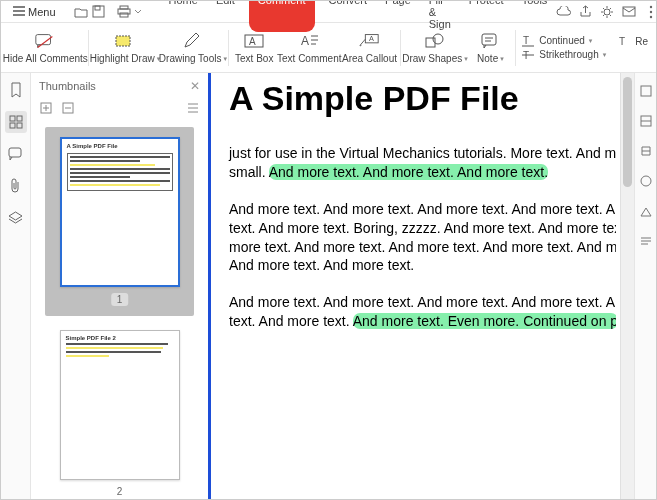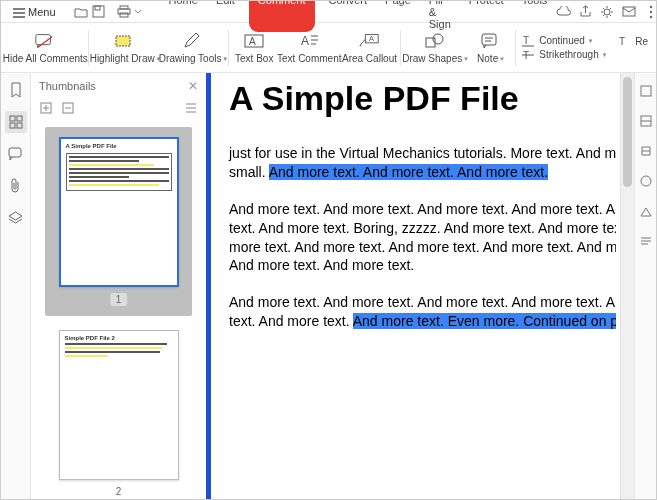--- a/index.html
+++ b/index.html
@@ -1,18 +1,18 @@
 <!DOCTYPE html>
 <html><head>
 <meta charset="utf-8">
 <style>
 * { box-sizing: border-box; margin: 0; padding: 0; font-family: -apple-system, "Segoe UI", Arial, sans-serif; }
 body { width: 657px; height: 500px; overflow: hidden; background: #fff; font-size: 11px; color: #333; border: 1px solid #ccc; }
 .menubar { height: 22px; display: flex; align-items: center; padding: 0 6px; border-bottom: 1px solid #e5e5e5; gap: 4px; }
-.menubar .menu-btn { display: flex; align-items: flex-end; gap: 3px; padding: 2px 6px; cursor: pointer; font-size: 11px; }
+.menubar .menu-btn { display: flex; align-items: flex-start; gap: 3px; padding: 2px 6px; cursor: pointer; font-size: 11px; }
 .menubar .qicon { width: 16px; height: 16px; display: inline-flex; align-items: center; justify-content: center; cursor: pointer; color: #555; }
 .menubar .sep { width: 1px; height: 14px; background: #ddd; margin: 0 2px; }
 .menubar .tabs { display: flex; gap: 10px; margin-left: 20px; font-size: 11px; }
 .menubar .tab { padding: 2px 4px; cursor: pointer; color: #444; }
 .menubar .tab.active { background: #e8382f; color: #fff; border-radius: 9px; padding: 2px 9px; }
 .menubar .right-icons { margin-left: auto; display: flex; gap: 6px; align-items: center; }
 
 .toolbar { height: 50px; display: flex; align-items: center; padding: 2px 4px; border-bottom: 1px solid #e5e5e5; gap: 0; }
 .tool { display: flex; flex-direction: column; align-items: center; justify-content: center; padding: 2px 6px; cursor: pointer; min-width: 46px; font-size: 10px; color: #444; gap: 2px; }
 .tool.wide { min-width: 72px; }
@@ -22,21 +22,21 @@
 .vsep { width: 1px; height: 36px; background: #e5e5e5; margin: 0 2px; }
 .tgroup-v { display: flex; flex-direction: column; gap: 2px; padding: 2px 4px; font-size: 10px; color: #444; }
 .tgroup-v .row { display: flex; align-items: center; gap: 4px; cursor: pointer; }
 .tgroup-v .row .dd { font-size: 7px; color: #888; }
 
 .workarea { display: flex; height: calc(500px - 22px - 50px - 2px); }
 .rail { width: 30px; border-right: 1px solid #e5e5e5; display: flex; flex-direction: column; align-items: center; padding-top: 6px; gap: 10px; background: #fafafa; }
 .rail .ritem { width: 22px; height: 22px; display: flex; align-items: center; justify-content: center; cursor: pointer; color: #666; border-radius: 3px; }
 .rail .ritem.active { background: #e5e5e5; }
 
-.thumbs { width: 180px; border-right: 5px solid #1d4ed8; background: #fff; display: flex; flex-direction: column; }
+.thumbs { width: 180px; border-right: 3px solid #1d4ed8; background: #fff; display: flex; flex-direction: column; }
 .thumbs-hdr { display: flex; align-items: center; padding: 6px 8px; font-size: 11px; color: #666; }
 .thumbs-hdr .close { margin-left: auto; cursor: pointer; color: #999; font-size: 12px; }
 .thumbs-bar { display: flex; gap: 8px; padding: 2px 8px 6px; color: #888; }
 .thumbs-bar .ti { width: 14px; height: 14px; display:flex; align-items:center; justify-content:center; cursor:pointer; }
 .thumbs-list { flex: 1; overflow: auto; padding: 6px 14px; }
 .thumb { margin-bottom: 14px; }
 .thumb .page { width: 120px; background: #fff; border: 1px solid #bbb; margin: 0 auto; box-shadow: 0 1px 2px rgba(0,0,0,.15); position: relative; }
 .thumb.sel { background: #bfbfbf; padding: 10px; border-radius: 2px; }
 .thumb.sel .page { border: 2px solid #2a6ed6; }
 .thumb .pn { text-align: center; font-size: 10px; color: #666; margin-top: 6px; }
@@ -44,21 +44,21 @@
 .mini-title { font-size: 6px; font-weight: bold; padding: 4px 5px 2px; }
 .mini-body { padding: 0 5px 5px; }
 .mini-line { height: 2px; background: #555; margin-bottom: 2px; }
 .mini-hl { background: #f6e96b; }
 .mini-box { border: 1px solid #666; margin: 2px 5px 4px; padding: 2px; }
 
 .docwrap { flex: 1; position: relative; overflow: hidden; background: #fff; }
 .doc { position: absolute; inset: 0 18px 0 0; overflow: hidden; padding: 6px 0 0 18px; }
 .doc h1 { font-family: Arial, sans-serif; font-size: 34px; font-weight: bold; color: #000; margin-bottom: 26px; }
 .doc p { font-family: Arial, sans-serif; font-size: 14px; color: #000; margin-bottom: 18px; line-height: 1.35; white-space: nowrap; }
-.hl { background: #3b82f6; }
+.hl { background: #86efac; border-radius: 7px; }
 .vscroll { position: absolute; right: 0; top: 0; bottom: 0; width: 14px; background: #f0f0f0; border-left: 1px solid #e0e0e0; }
 .vscroll .thumb-bar { position: absolute; left: 2px; right: 2px; top: 4px; height: 110px; background: #c8c8c8; border-radius: 5px; }
 
 .rrail { width: 22px; border-left: 1px solid #e5e5e5; display: flex; flex-direction: column; align-items: center; padding-top: 10px; gap: 14px; background: #fafafa; }
 .rrail .ri { width: 16px; height: 16px; color: #777; cursor: pointer; display:flex; align-items:center; justify-content:center; }
 
 svg { display: block; }
 </style>
 </head>
 <body>

